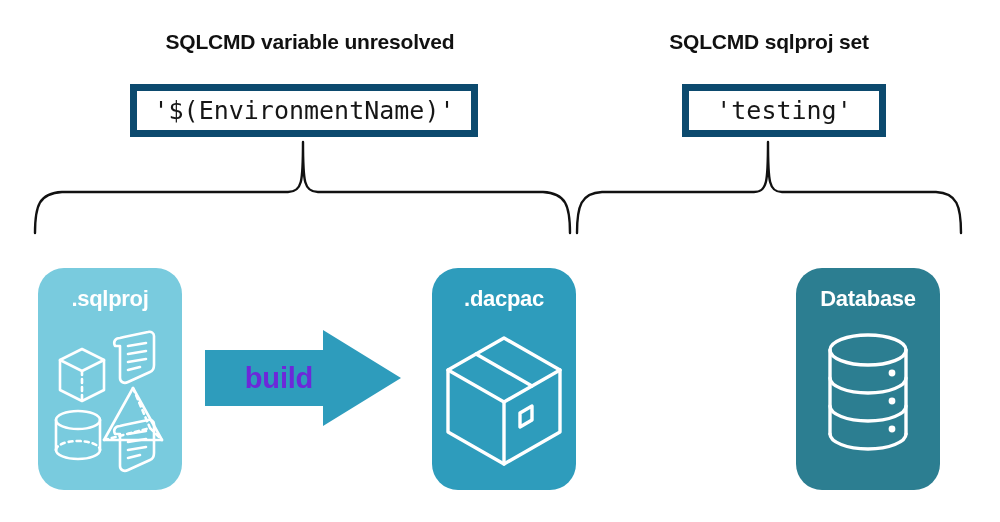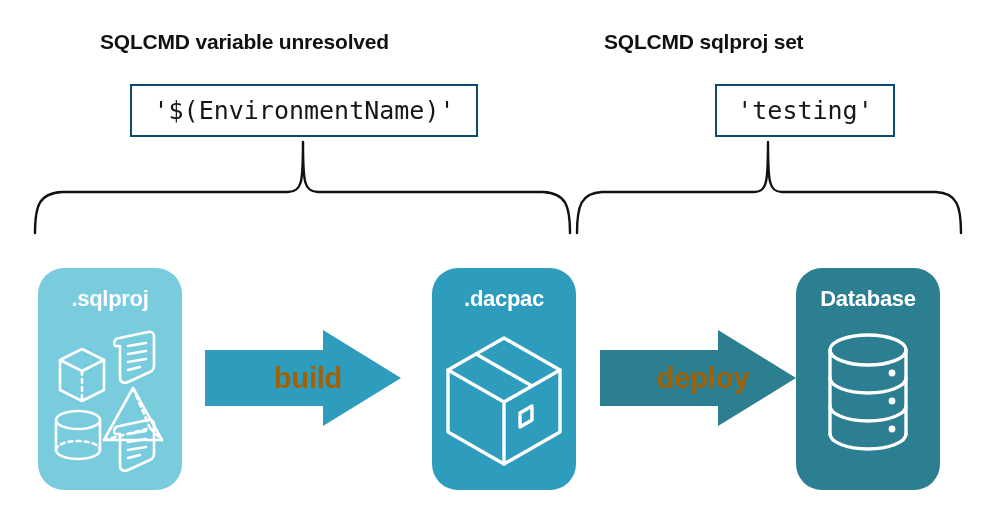--- a/index.html
+++ b/index.html
@@ -20,48 +20,48 @@
     position: absolute;
     left: 0;
     top: 0;
     width: 1000px;
     height: 522px;
   }
 
   
   .section-title {
     position: absolute;
-    text-align: left;
+    text-align: center;
     font-family: "Liberation Sans", sans-serif;
     font-weight: bold;
     font-size: 21px;
     color: #111111;
     letter-spacing: -0.2px;
     white-space: nowrap;
   }
   #title-left  { left: 100px; top: 30px; width: 420px; }
   #title-right { left: 604px; top: 30px; width: 330px; }
 
   
   .code-box {
     position: absolute;
-    border: 2px solid #0c4a6e;
+    border: 7px solid #0c4a6e;
     background: #ffffff;
     box-sizing: border-box;
     display: flex;
     align-items: center;
     justify-content: center;
     font-family: "DejaVu Sans Mono", monospace;
     font-size: 25px;
     color: #161616;
     letter-spacing: 0px;
     white-space: nowrap;
   }
   #code-left  { left: 130px; top: 84px; width: 348px; height: 53px; }
-  #code-right { left: 715px; top: 84px; width: 180px; height: 53px; }
+  #code-right { left: 682px; top: 84px; width: 204px; height: 53px; }
 
   
   .brace-svg {
     position: absolute;
     overflow: visible;
   }
   #brace-left  { left: 30px;  top: 140px; }
   #brace-right { left: 572px; top: 140px; }
 
   
@@ -111,25 +111,24 @@
     left: 0;
     top: 0;
     width: 148px;
     height: 100px;
     display: flex;
     align-items: center;
     justify-content: center;
     font-family: "Liberation Sans", sans-serif;
     font-weight: bold;
     font-size: 29px;
-    color: #a16207;
+    color: #6d28d9;
     letter-spacing: -0.2px;
     white-space: nowrap;
     pointer-events: none;
-    padding-left: 29px;
   }
 </style>
 </head>
 <body>
 
 <div class="stage">
 
   <div class="section-title" id="title-left">SQLCMD variable unresolved</div>
 
   <div class="section-title" id="title-right">SQLCMD sqlproj set</div>
@@ -248,20 +247,14 @@
     </svg>
   </div>
 
   <div class="arrow-wrap" id="arrow-build">
     <svg width="200" height="100" viewBox="0 0 200 100">
       <path d="M 0 22 L 118 22 L 118 2 L 196 50 L 118 98 L 118 78 L 0 78 Z" fill="#2e9cbc"></path>
     </svg>
     <div class="arrow-label">build</div>
   </div>
 
-  <div class="arrow-wrap" id="arrow-deploy">
-    <svg width="200" height="100" viewBox="0 0 200 100">
-      <path d="M 0 22 L 118 22 L 118 2 L 196 50 L 118 98 L 118 78 L 0 78 Z" fill="#2c7e91"></path>
-    </svg>
-    <div class="arrow-label">deploy</div>
-  </div>
 
 </div>
 
 </body></html>

